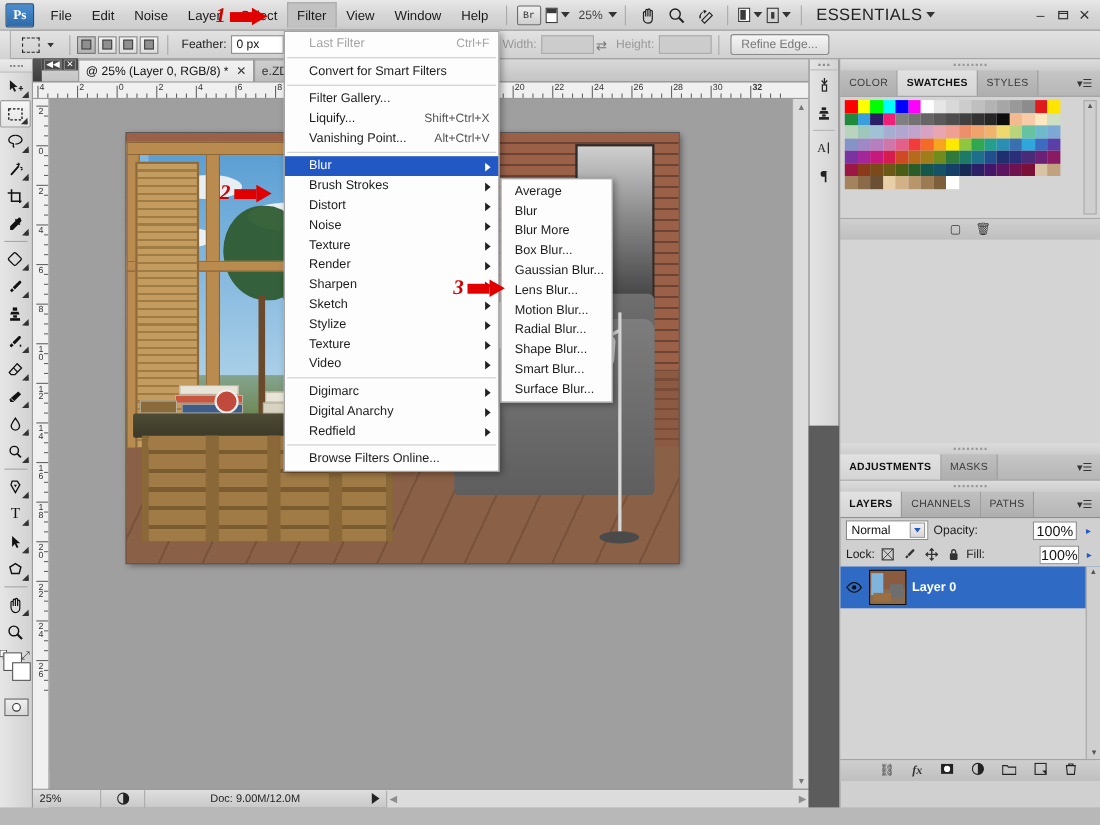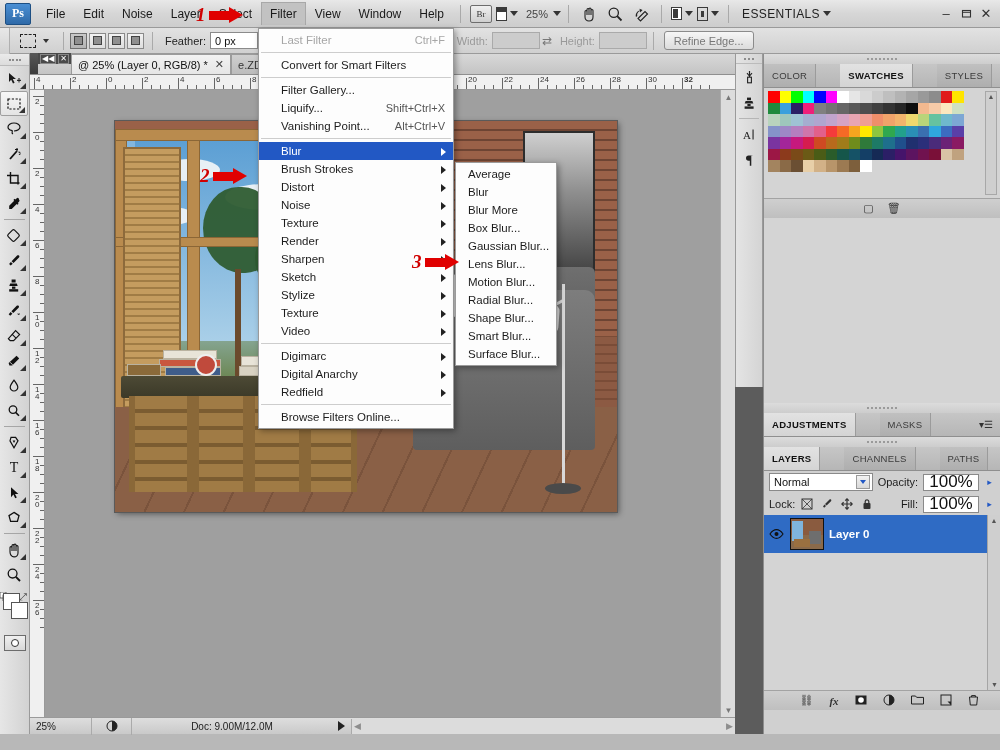--- a/index.html
+++ b/index.html
@@ -36,31 +36,31 @@
   .mb-sep { width:1px; height:18px; background:#a9a9a9; margin: 0 7px; }
   .mb-right { margin-left:auto; display:flex; align-items:center; padding-right:4px; }
   .icon-btn {
     width: 22px; height: 20px; display:flex; align-items:center; justify-content:center;
     margin: 0 2px; cursor: default;
   }
   .br-box {
     width:24px;height:18px;border:1px solid #6d6d6d;border-radius:2px;
     background:linear-gradient(to bottom,#f0f0f0,#cfcfcf);
     font-size:9px;display:flex;align-items:center;justify-content:center;color:#333;
-    font-family:Liberation Serif, serif;
+    font-family:Liberation Mono, monospace;
   }
   .arrange-ico { width:15px;height:14px;border:1.5px solid #3a3a3a;background:#fff; position:relative;}
   .arrange-ico:before{content:"";position:absolute;left:0;top:0;right:0;height:4px;background:#3a3a3a;}
   .caret { width:0;height:0;border-left:4px solid transparent;border-right:4px solid transparent;border-top:5px solid #333;margin-left:3px;}
   .zoompct { font-size:11px;color:#444;margin:0 2px 0 6px;}
   .scr-ico{width:16px;height:13px;border:1.5px solid #3a3a3a;position:relative;background:#fff;}
   .scr-ico:before{content:"";position:absolute;left:1px;top:1px;width:5px;bottom:1px;background:#3a3a3a;}
   .full-ico{width:17px;height:14px;border:1.5px solid #3a3a3a;position:relative;}
   .full-ico:after{content:"";position:absolute;left:3px;top:3px;right:3px;bottom:3px;background:#3a3a3a;}
-  .essentials { font-size:12px;color:#222;letter-spacing:.4px;margin-left:6px;}
+  .essentials { font-size:15px;color:#222;letter-spacing:.4px;margin-left:6px;}
   .wctl { width:20px;height:18px;display:flex;align-items:center;justify-content:center;font-size:13px;color:#333;}
 
   
   .optbar{
     position:absolute;left:0;top:28px;width:1000px;height:26px;
     background:linear-gradient(to bottom,#e2e2e2,#d0d0d0);
     border-bottom:1px solid #9a9a9a;display:flex;align-items:center;
   }
   .opt-grip{width:10px;height:26px;background:linear-gradient(to bottom,#e8e8e8,#d2d2d2);border-right:1px solid #b0b0b0;}
   .marq-preview{width:16px;height:14px;border:1px dashed #222;margin:0 3px 0 10px;}
@@ -216,42 +216,42 @@
     background:linear-gradient(to right,#e4e4e4,#d4d4d4);border-left:1px solid #9a9a9a;border-right:1px solid #9a9a9a;}
   .md-grip{height:10px;border-bottom:1px solid #bbb;display:flex;align-items:center;justify-content:center;}
   .md-grip:after{content:"";width:10px;border-top:2px dotted #8c8c8c;}
   .md-btn{width:26px;height:26px;display:flex;align-items:center;justify-content:center;color:#222;font-size:13px;}
   .md-div{height:1px;background:#b5b5b5;margin:2px 3px;}
   .dockfill{position:absolute;left:735px;top:387px;width:28px;height:347px;background:#5c5c5c;}
 
   .rpanels{position:absolute;left:763px;top:54px;width:237px;height:680px;background:#d0d0d0;border-left:1px solid #8d8d8d;}
   .pgrip{height:10px;background:linear-gradient(to bottom,#dcdcdc,#cdcdcd);display:flex;align-items:center;justify-content:center;}
   .pgrip:after{content:"";width:30px;border-top:2px dotted #9a9a9a;}
-  .ptabs{height:24px;display:flex;align-items:stretch;background:linear-gradient(to bottom,#c6c6c6,#b6b6b6);border-bottom:1px solid #8f8f8f;gap:24px;}
+  .ptabs{height:24px;display:flex;align-items:stretch;background:linear-gradient(to bottom,#c6c6c6,#b6b6b6);border-bottom:1px solid #8f8f8f;}
   .ptab{padding:0 8px;display:flex;align-items:center;font-size:9.5px;letter-spacing:.3px;color:#3a3a3a;
     background:linear-gradient(to bottom,#c0c0c0,#aeaeae);border-right:1px solid #9b9b9b;}
   .ptab.on{background:linear-gradient(to bottom,#e2e2e2,#d4d4d4);color:#111;font-weight:bold;}
   .pmenu{margin-left:auto;display:flex;align-items:center;padding:0 7px;color:#333;font-size:10px;}
   .panel-body{background:#d4d4d4;}
 
   .swatchgrid{display:grid;grid-template-columns:repeat(17,11.5px);gap:0;padding:3px 0 0 4px;}
   .sw{width:11.5px;height:11.5px;border:0;}
   .pbottom{height:20px;background:linear-gradient(to bottom,#cfcfcf,#bfbfbf);border-top:1px solid #a3a3a3;
     display:flex;align-items:center;justify-content:center;gap:13px;color:#333;}
   .pbi{font-size:11px;}
 
   .layrow{display:flex;align-items:center;height:22px;padding:0 5px;gap:5px;}
   .blendsel{flex:1;height:18px;border:1px solid #8a8a8a;background:#fff;font-size:11px;padding:1px 4px;
     display:flex;align-items:center;color:#111;position:relative;}
   .blendsel .dd{position:absolute;right:2px;top:1px;width:14px;height:14px;background:linear-gradient(to bottom,#f2f2f2,#d8d8d8);
     border:1px solid #9a9a9a;display:flex;align-items:center;justify-content:center;}
   .blendsel .dd:after{content:"";width:0;height:0;border-left:3.5px solid transparent;border-right:3.5px solid transparent;border-top:4.5px solid #2258c4;}
   .lbl{font-size:11px;color:#1c1c1c;}
-  .numfield{width:56px;height:17px;border:1px solid #8a8a8a;background:#fff;font-size:17px;
-    display:flex;align-items:center;justify-content:center;color:#111;}
+  .numfield{width:40px;height:17px;border:1px solid #8a8a8a;background:#fff;font-size:13px;
+    display:flex;align-items:center;justify-content:center;color:#111;margin-left:45px;}
   .spin{width:11px;height:17px;display:flex;align-items:center;justify-content:center;font-size:9px;color:#2258c4;}
   .lockicons{display:flex;align-items:center;gap:7px;}
   .lockico{width:13px;height:13px;display:flex;align-items:center;justify-content:center;font-size:11px;color:#333;}
   .layerlist{background:#d4d4d4;}
   .layeritem{display:flex;align-items:center;height:38px;background:#2f6bc4;color:#fff;padding:0 4px;gap:5px;}
   .eye{width:17px;height:17px;display:flex;align-items:center;justify-content:center;font-size:11px;color:#111;}
   .lthumb{width:34px;height:32px;border:1px solid #111;overflow:hidden;position:relative;background:#6b4f3a;flex-shrink:0;}
   .lname{font-size:11.5px;font-weight:bold;color:#fff;}
   .vsp{position:absolute;right:0;top:0;width:13px;bottom:0;background:#cfcfcf;border-left:1px solid #a5a5a5;}
 </style>

